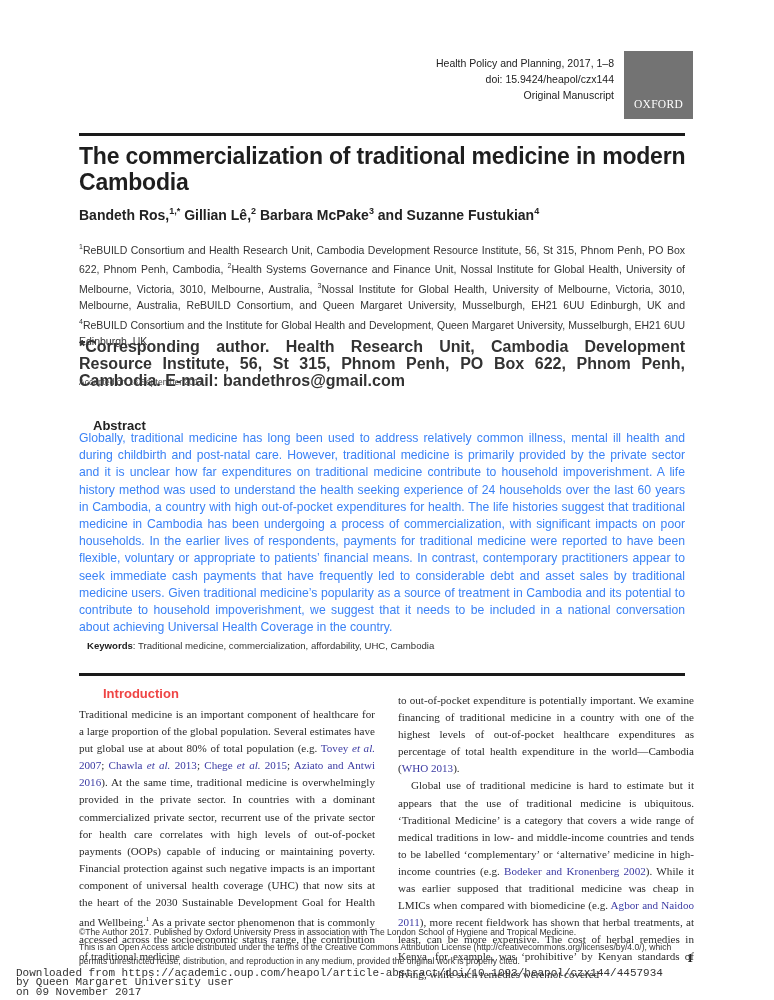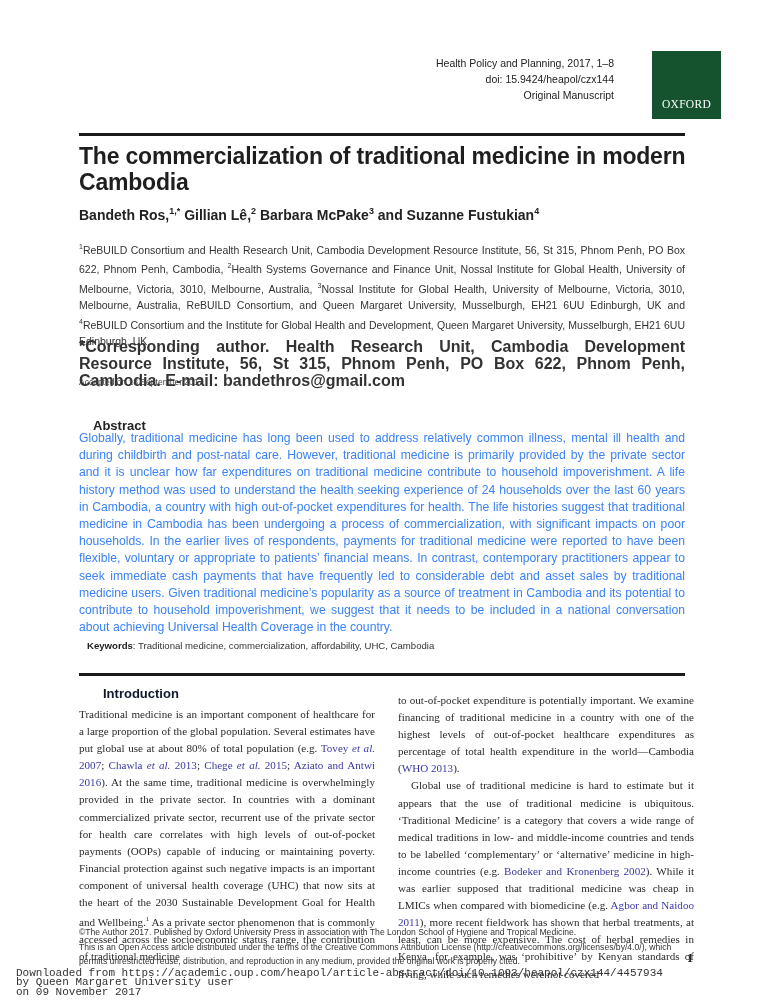--- a/index.html
+++ b/index.html
@@ -3,21 +3,21 @@
 <meta charset="utf-8">
 <style>
   html, body { margin: 0; padding: 0; background: #ffffff; }
   body { width: 774px; height: 1000px; position: relative; overflow: hidden; color: #222; }
   .sans { font-family: "Liberation Sans", "DejaVu Sans", sans-serif; }
   .serif { font-family: "Liberation Serif", "DejaVu Serif", serif; }
   .mono { font-family: "Liberation Mono", "DejaVu Sans Mono", monospace; }
 
   #journal-meta { position: absolute; right: 160px; top: 55px; text-align: right; font-size: 10.5px; line-height: 16px; color: #222; }
   #journal-meta .jname { }
-  #oxford-logo { position: absolute; left: 624px; top: 51px; width: 69px; height: 68px; background: #14532d; margin-left: 28px; }
+  #oxford-logo { position: absolute; left: 624px; top: 51px; width: 69px; height: 68px; background: #737373; }
   #oxford-logo span { position: absolute; left: 0; right: 0; bottom: 9px; text-align: center; color: #fff; font-size: 11.5px; letter-spacing: 0.3px; }
 
   .rule { position: absolute; left: 79px; width: 606px; height: 3px; background: #1a1a1a; }
   #top-rule { top: 133px; }
   #mid-rule { top: 673px; }
 
   #title { position: absolute; left: 79px; top: 143px; width: 640px; font-size: 23px; font-weight: bold; line-height: 26px; color: #1e1e1e; margin: 0; letter-spacing: -0.2px; }
   #authors { position: absolute; left: 79px; top: 206px; font-size: 14px; font-weight: bold; color: #222; }
   #authors sup { font-size: 9px; }
 
@@ -25,21 +25,21 @@
   #affiliations sup { font-size: 7px; }
   #correspondence { position: absolute; left: 79px; top: 339px; width: 606px; font-size: 16px; line-height: 16.8px; text-align: justify; color: #333; font-weight: bold; }
   #accepted { position: absolute; left: 79px; top: 377px; font-size: 8.5px; color: #444; }
 
   #abstract-heading { position: absolute; left: 79px; top: 404px; font-size: 13px; font-weight: bold; color: #222; margin: 14px; }
   #abstract-text { position: absolute; left: 79px; top: 430px; width: 606px; font-size: 12.2px; line-height: 17.2px; text-align: justify; color: #3b82f6; margin: 0; }
 
   #keywords { position: absolute; left: 79px; top: 640px; font-size: 9.6px; color: #333; margin-left: 8px; }
   #keywords b { color: #222; }
 
-  #intro-heading { position: absolute; left: 79px; top: 686px; font-size: 13px; font-weight: bold; color: #0f172a; margin: 0; padding-left: 24px; }
+  #intro-heading { position: absolute; left: 79px; top: 686px; font-size: 13px; font-weight: bold; color: #ef4444; margin: 0; padding-left: 24px; }
   .col { position: absolute; width: 296px; font-size: 11.1px; line-height: 17.1px; text-align: justify; color: #2a2a2a; margin: 0; hyphens: auto; }
   #col-left { left: 79px; top: 706px; }
   #col-right { left: 398px; top: 692px; }
   .col p { margin: 0; }
   .col p.indent { text-indent: 13px; }
   .cite { color: #3b3aa3; }
   .cite i { font-style: italic; }
   .col sup { font-size: 7px; }
 
   #license { position: absolute; left: 79px; top: 925px; width: 620px; font-size: 8.6px; line-height: 14.5px; color: #333; }

